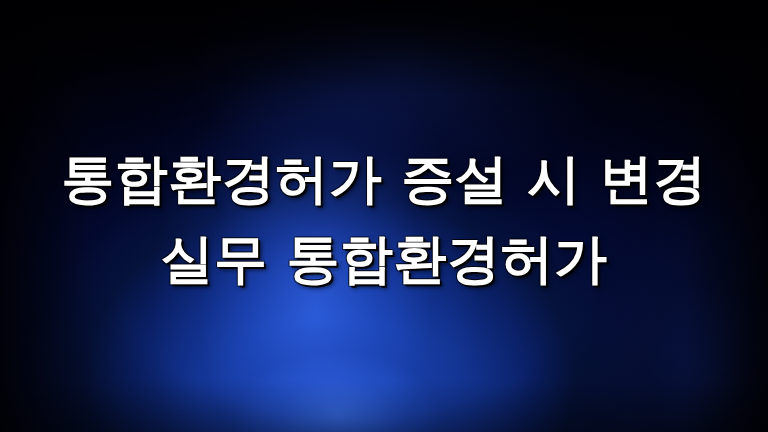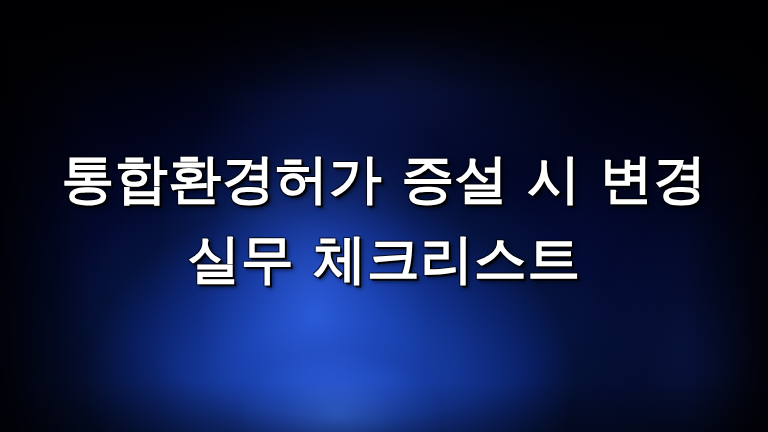--- a/index.html
+++ b/index.html
@@ -157,16 +157,16 @@
   <div class="bg-layer" id="bg-glow-main"></div>
   <div class="bg-layer" id="bg-glow-shaft"></div>
   <div class="bg-layer" id="bg-glow-upper"></div>
   <div class="bg-layer" id="bg-glow-right"></div>
   <div class="bg-layer" id="bg-glow-hotspot"></div>
   <div class="bg-layer" id="bg-vignette"></div>
   <div class="bg-layer" id="bg-edge-fade"></div>
 
   <div id="title-block">
     <span class="title-line">통합환경허가 증설 시 변경</span>
-    <span class="title-line">실무 체크리스트</span>
+    <span class="title-line">실무 통합환경허가</span>
   </div>
 
 </div>
 
 </body></html>

